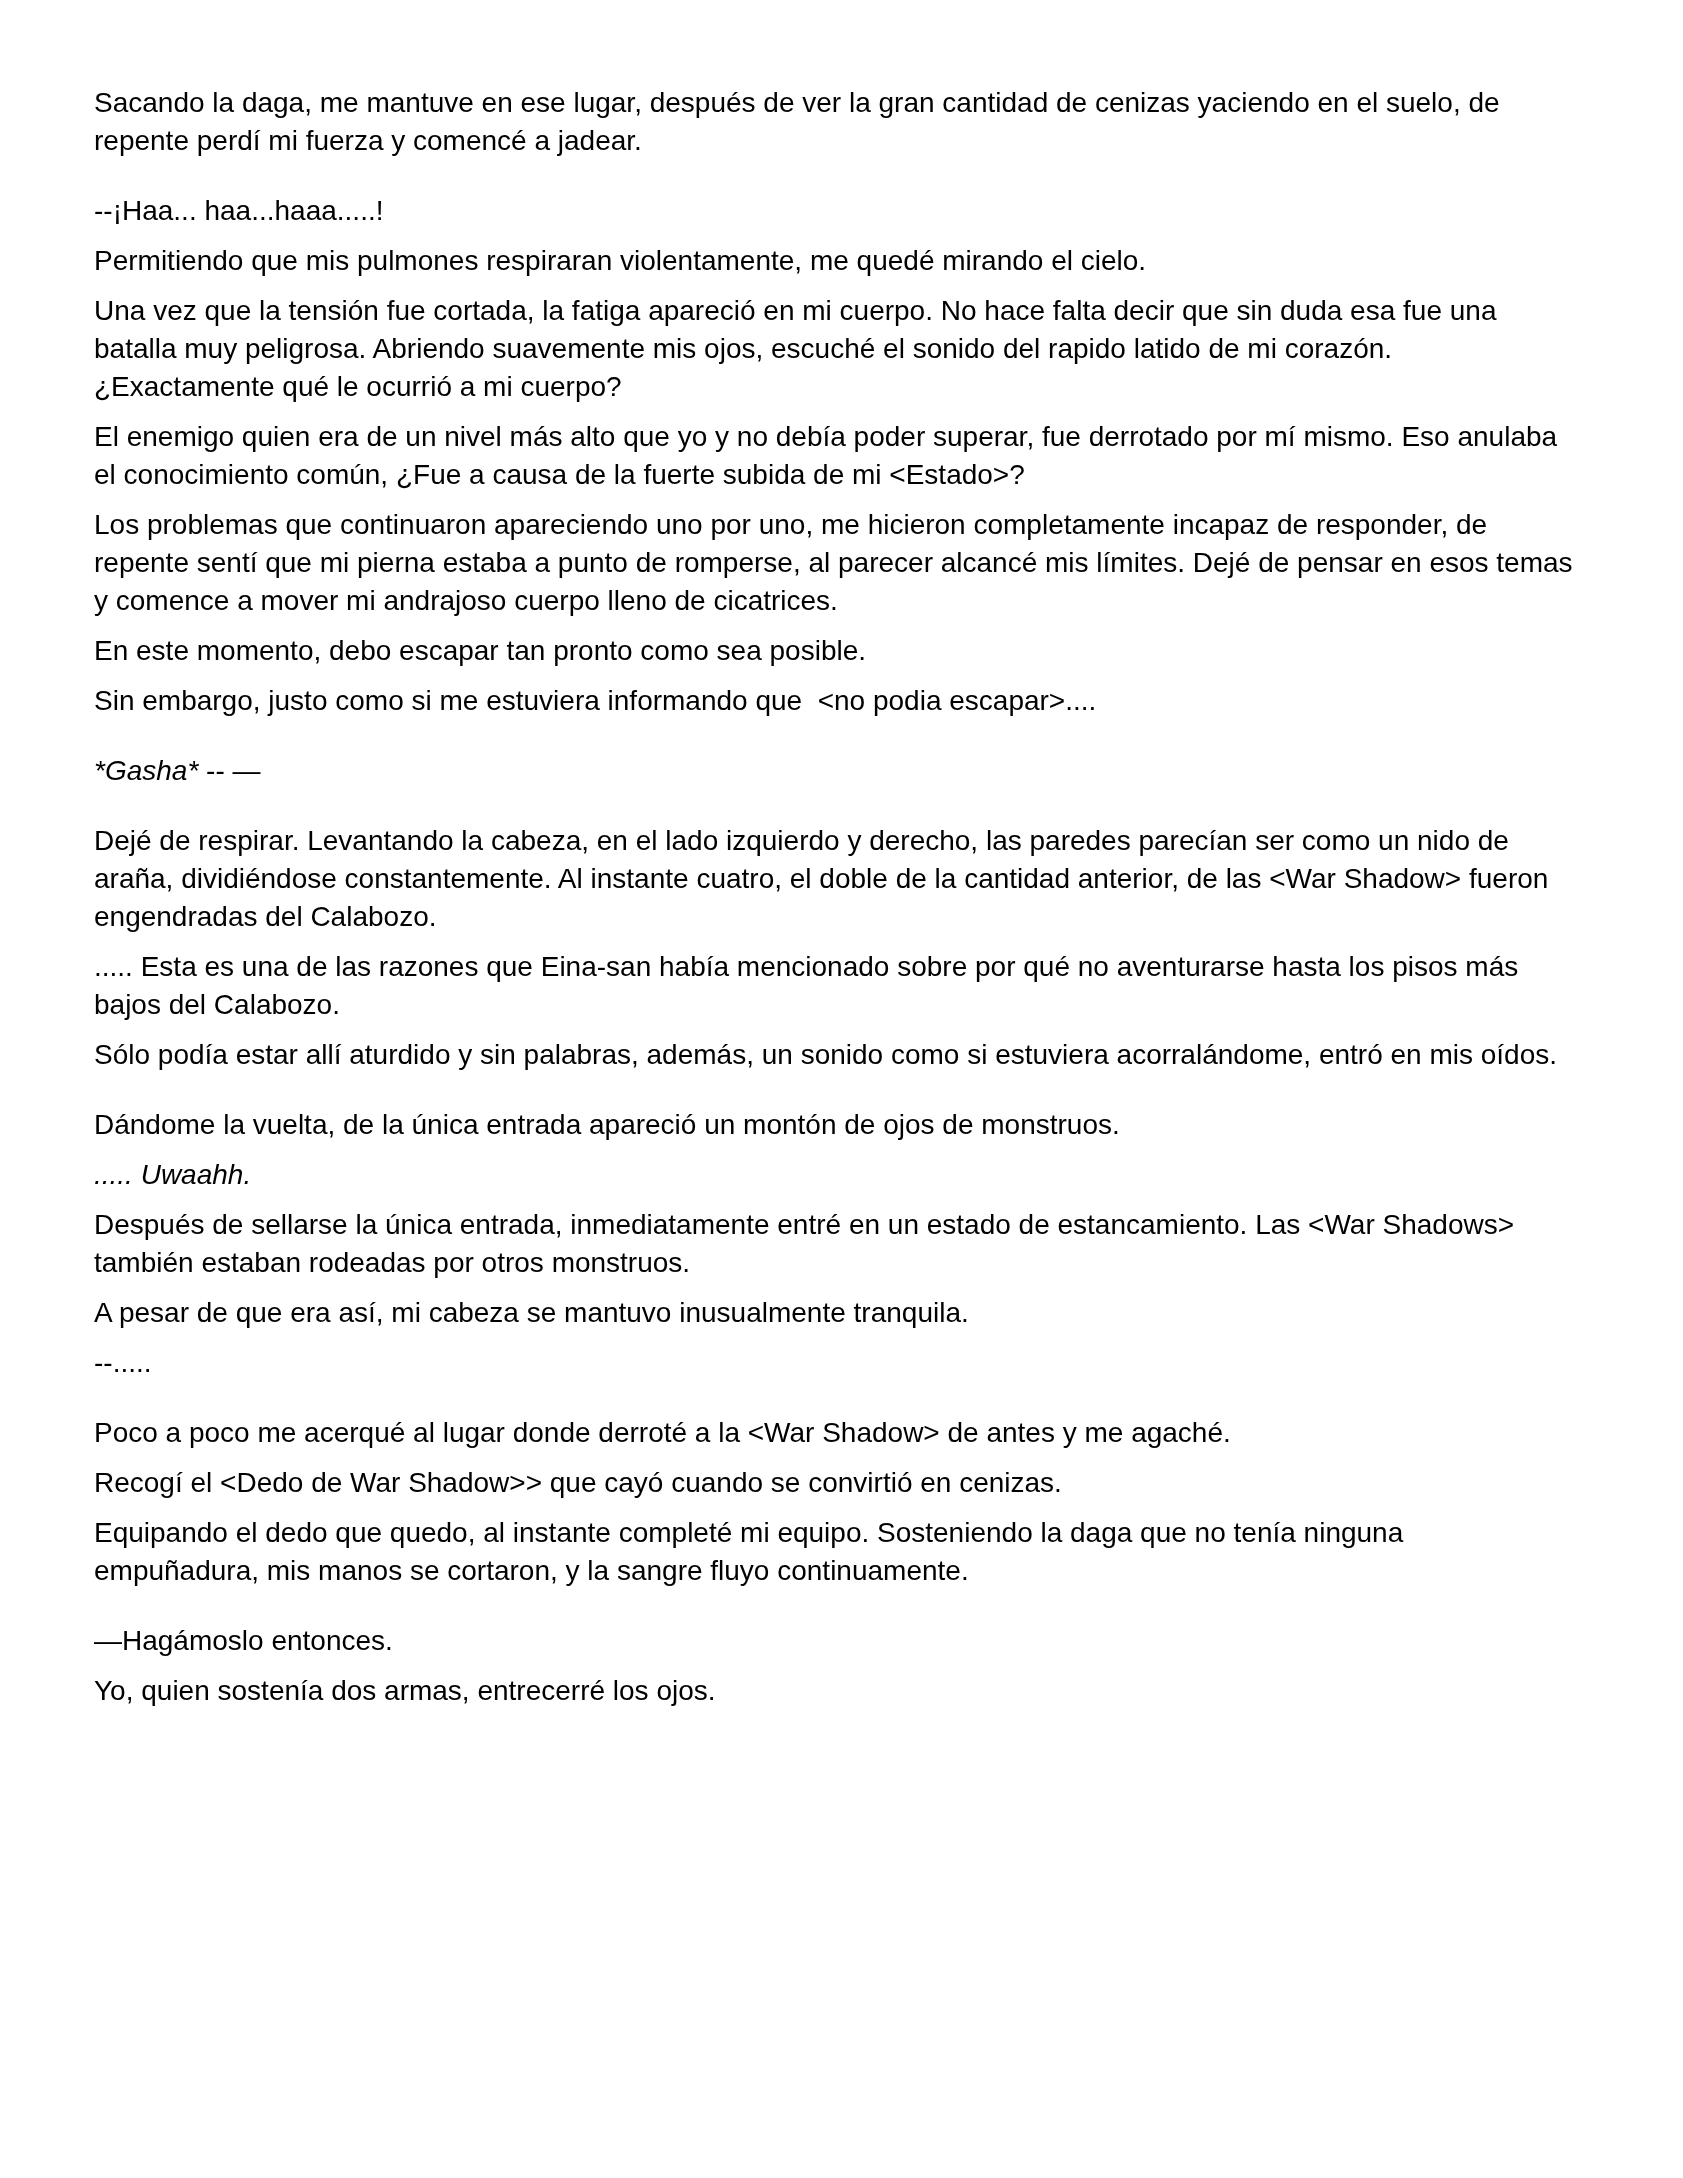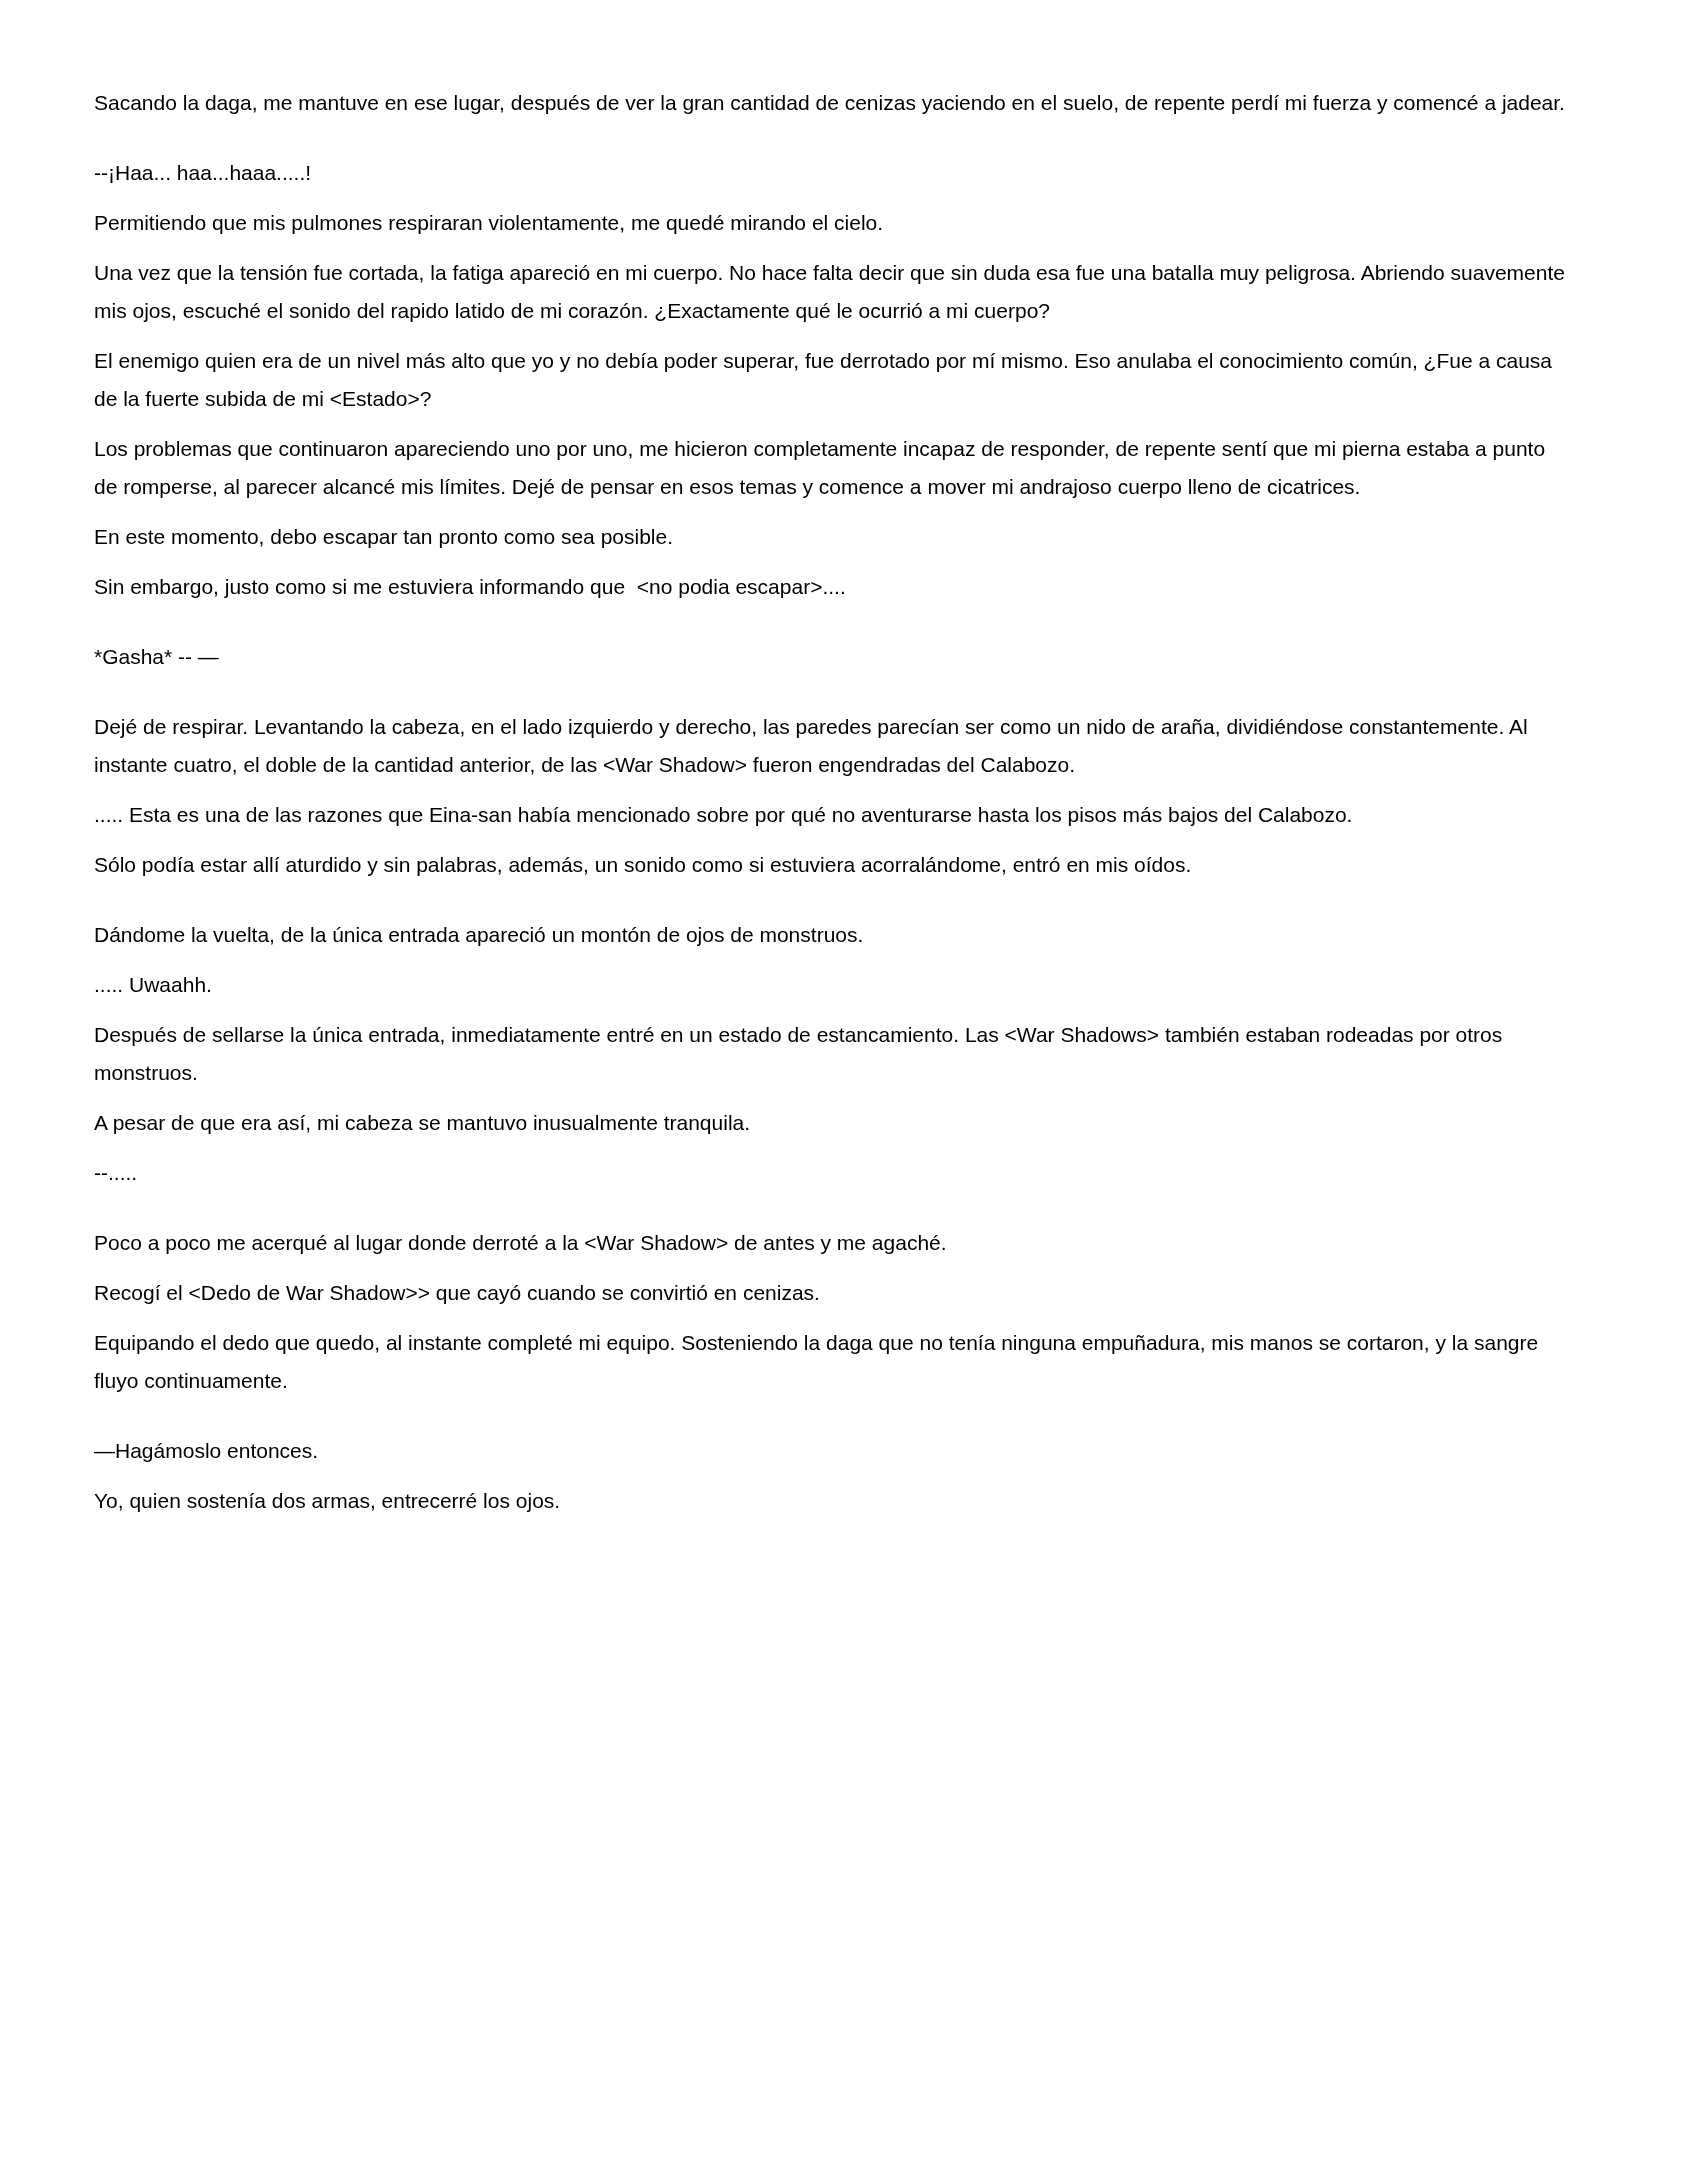--- a/index.html
+++ b/index.html
@@ -15,29 +15,30 @@
     color: #000000;
   }
   .page {
     position: absolute;
     top: 84px;
     left: 94px;
     width: 1480px;
   }
   .page p {
     margin: 0 0 12px 0;
-    font-size: 21px;
+    font-size: 28px;
     line-height: 38px;
     white-space: pre-wrap;
     color: #000000;
   }
   .page p.gap-before {
     margin-top: 32px;
   }
   .italic {
+    font-style: italic;
   }
 </style>
 </head>
 <body>
 
 <div class="page">
     <p><span>Sacando la daga, me mantuve en ese lugar, después de ver la gran cantidad de cenizas yaciendo en el suelo, de repente perdí mi fuerza y comencé a jadear.</span></p>
     <p class="gap-before"><span>--¡Haa... haa...haaa.....!</span></p>
     <p><span>Permitiendo que mis pulmones respiraran violentamente, me quedé mirando el cielo.</span></p>
     <p><span>Una vez que la tensión fue cortada, la fatiga apareció en mi cuerpo. No hace falta decir que sin duda esa fue una batalla muy peligrosa. Abriendo suavemente mis ojos, escuché el sonido del rapido latido de mi corazón. ¿Exactamente qué le ocurrió a mi cuerpo?</span></p>

